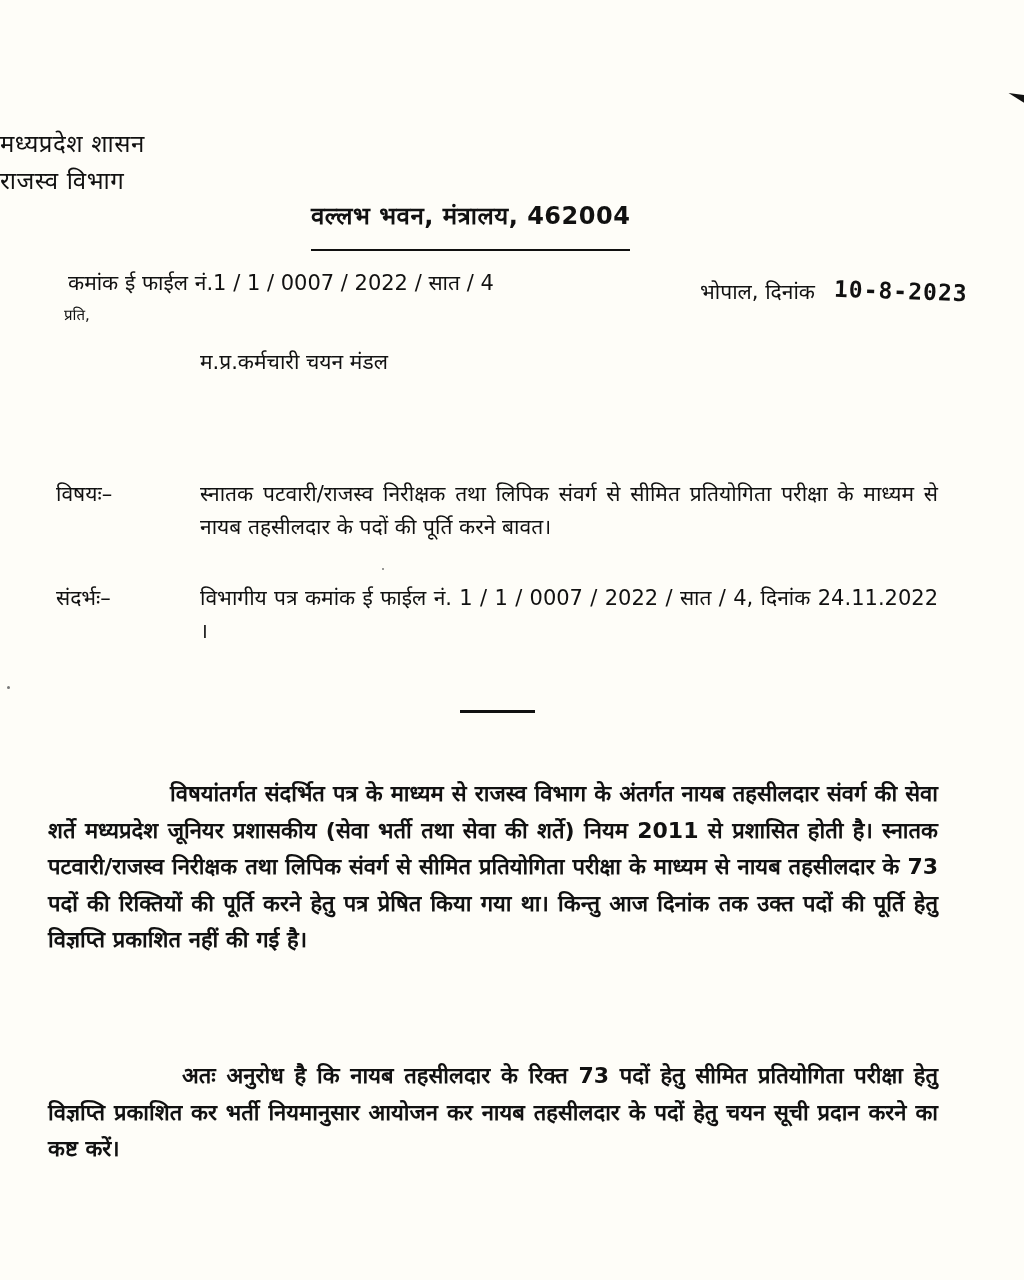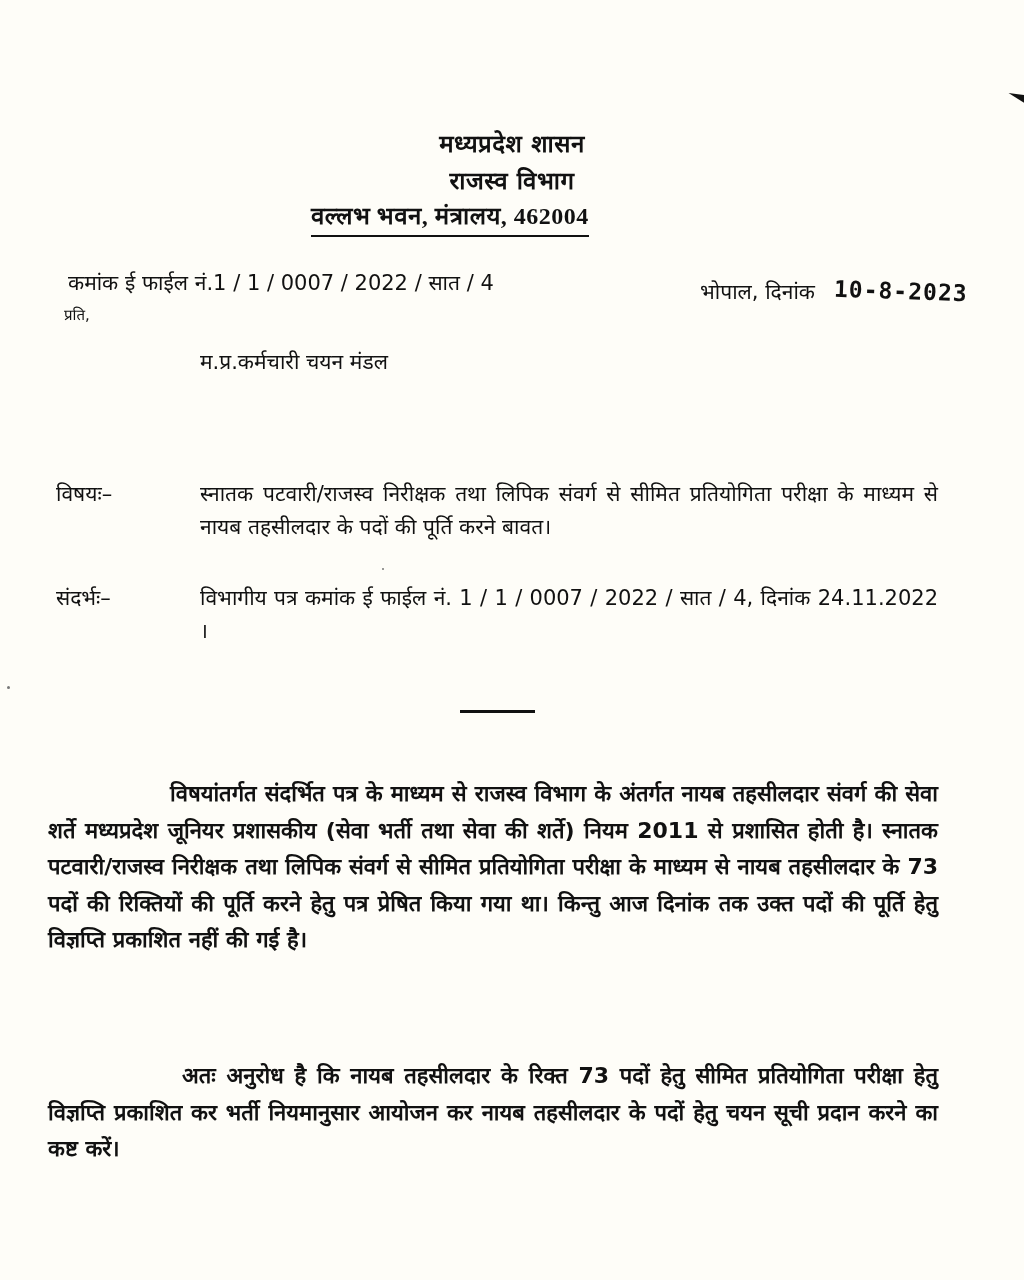--- a/index.html
+++ b/index.html
@@ -11,39 +11,37 @@
       height: 1280px;
       background: #fefdf8;
       color: #111;
       font-family: "DejaVu Sans", "Liberation Sans", sans-serif;
       position: relative;
       overflow: hidden;
     }
     .abs { position: absolute; }
     .header {
       left: 0; width: 1024px;
-      text-align: center;
-      font-weight: bold;
+      font-weight: normal;
     }
     .header-line {
       font-size: 24px;
       line-height: 36px;
       letter-spacing: 0.5px;
     }
     .h1 { top: 126px; }
     .h2 { top: 163px; }
     .h3 {
       top: 198px;
       display: inline-block;
       left: 311px;
       width: auto;
       border-bottom: 2px solid #111;
-      padding-bottom: 1px;
+      padding-bottom: 15px;
       line-height: 36px;
-      font-family: Liberation Serif, serif;
     }
     .ref-line {
       top: 268px; left: 68px;
       font-size: 21px;
       line-height: 30px;
       white-space: nowrap;
     }
     .date-block {
       top: 276px; left: 700px;
       font-size: 21px;

